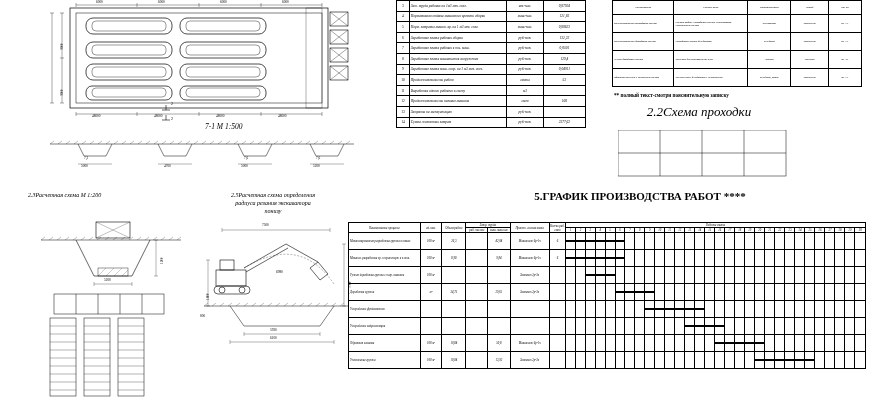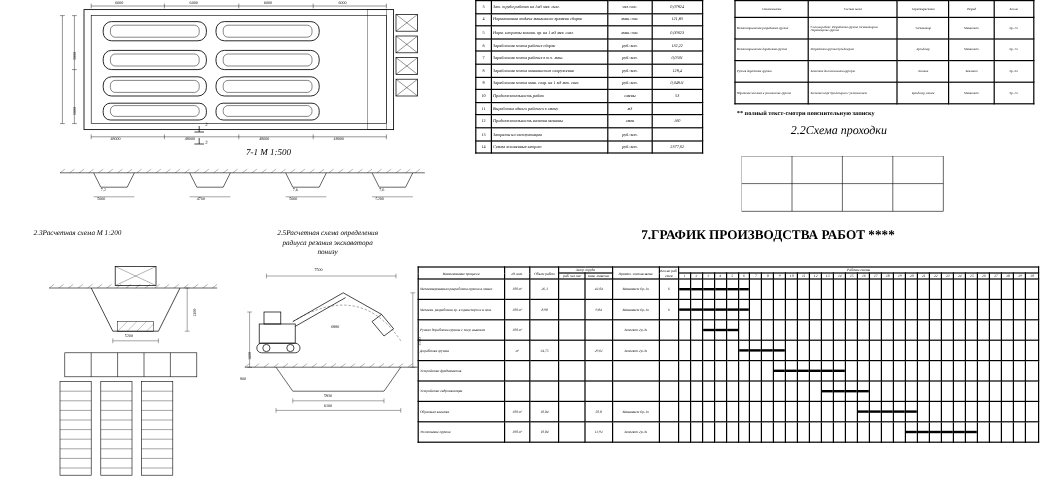--- a/index.html
+++ b/index.html
@@ -408,35 +408,35 @@
           <td class="left it" style="height: 17px; padding: 0px 1px;">Засыпка пазух бульдозером с уплотнением</td>
           <td class="center it" style="height: 17px; padding: 0px 1px;">Бульдозер, каток</td>
           <td class="center it" style="height: 17px; padding: 0px 1px;">Машинист</td>
           <td class="center it" style="height: 17px; padding: 0px 1px;">5р.-1ч.</td>
         </tr>
       </tbody>
   </table>
 
   <div class="abs" style="left:614px;top:92px;font-size:5.2px;font-weight:bold;">** полный текст-смотри пояснительную записку</div>
 
-  <div class="abs ttl" style="left:614px;top:104px;width:170px;font-size:10px;">2.2Схема проходки</div>
+  <div class="abs ttl" style="left:614px;top:104px;width:170px;font-size:13px;">2.2Схема проходки</div>
 
   <div class="abs" style="left:618px;top:130px;">
     <svg width="170" height="48" viewBox="0 0 170 48">
       <g stroke="#000" stroke-width="0.5" fill="none">
         <rect x="0" y="0" width="168" height="46"></rect>
         <line x1="42" y1="0" x2="42" y2="46"></line>
         <line x1="84" y1="0" x2="84" y2="46"></line>
         <line x1="126" y1="0" x2="126" y2="46"></line>
         <line x1="0" y1="23" x2="168" y2="23"></line>
       </g>
     </svg>
   </div>
 
-  <div class="abs" style="left:430px;top:190px;width:420px;text-align:center;font-size:11px;font-weight:bold;">7.ГРАФИК ПРОИЗВОДСТВА РАБОТ ****</div>
+  <div class="abs" style="left:430px;top:190px;width:420px;text-align:center;font-size:11px;font-weight:bold;">5.ГРАФИК ПРОИЗВОДСТВА РАБОТ ****</div>
 
   <table class="tg abs" style="left:348px;top:222px;width:518px;">
     <thead id="sch-head">
         <tr>
           <td class="center it " rowspan="2" style="width: 74px;">Наименование процесса</td>
           <td class="center it " rowspan="2" style="width: 22px;">ед. изм.</td>
           <td class="center it " rowspan="2" style="width: 24px;">Объем работ</td>
           <td class="center it " rowspan="1" colspan="2" style="width: 44px;">Затр. труда</td>
           <td class="center it " rowspan="2" style="width: 40px;">Принят. состав звена</td>
           <td class="center it " rowspan="2" style="width: 16px;">Кол-во раб. смен</td>

